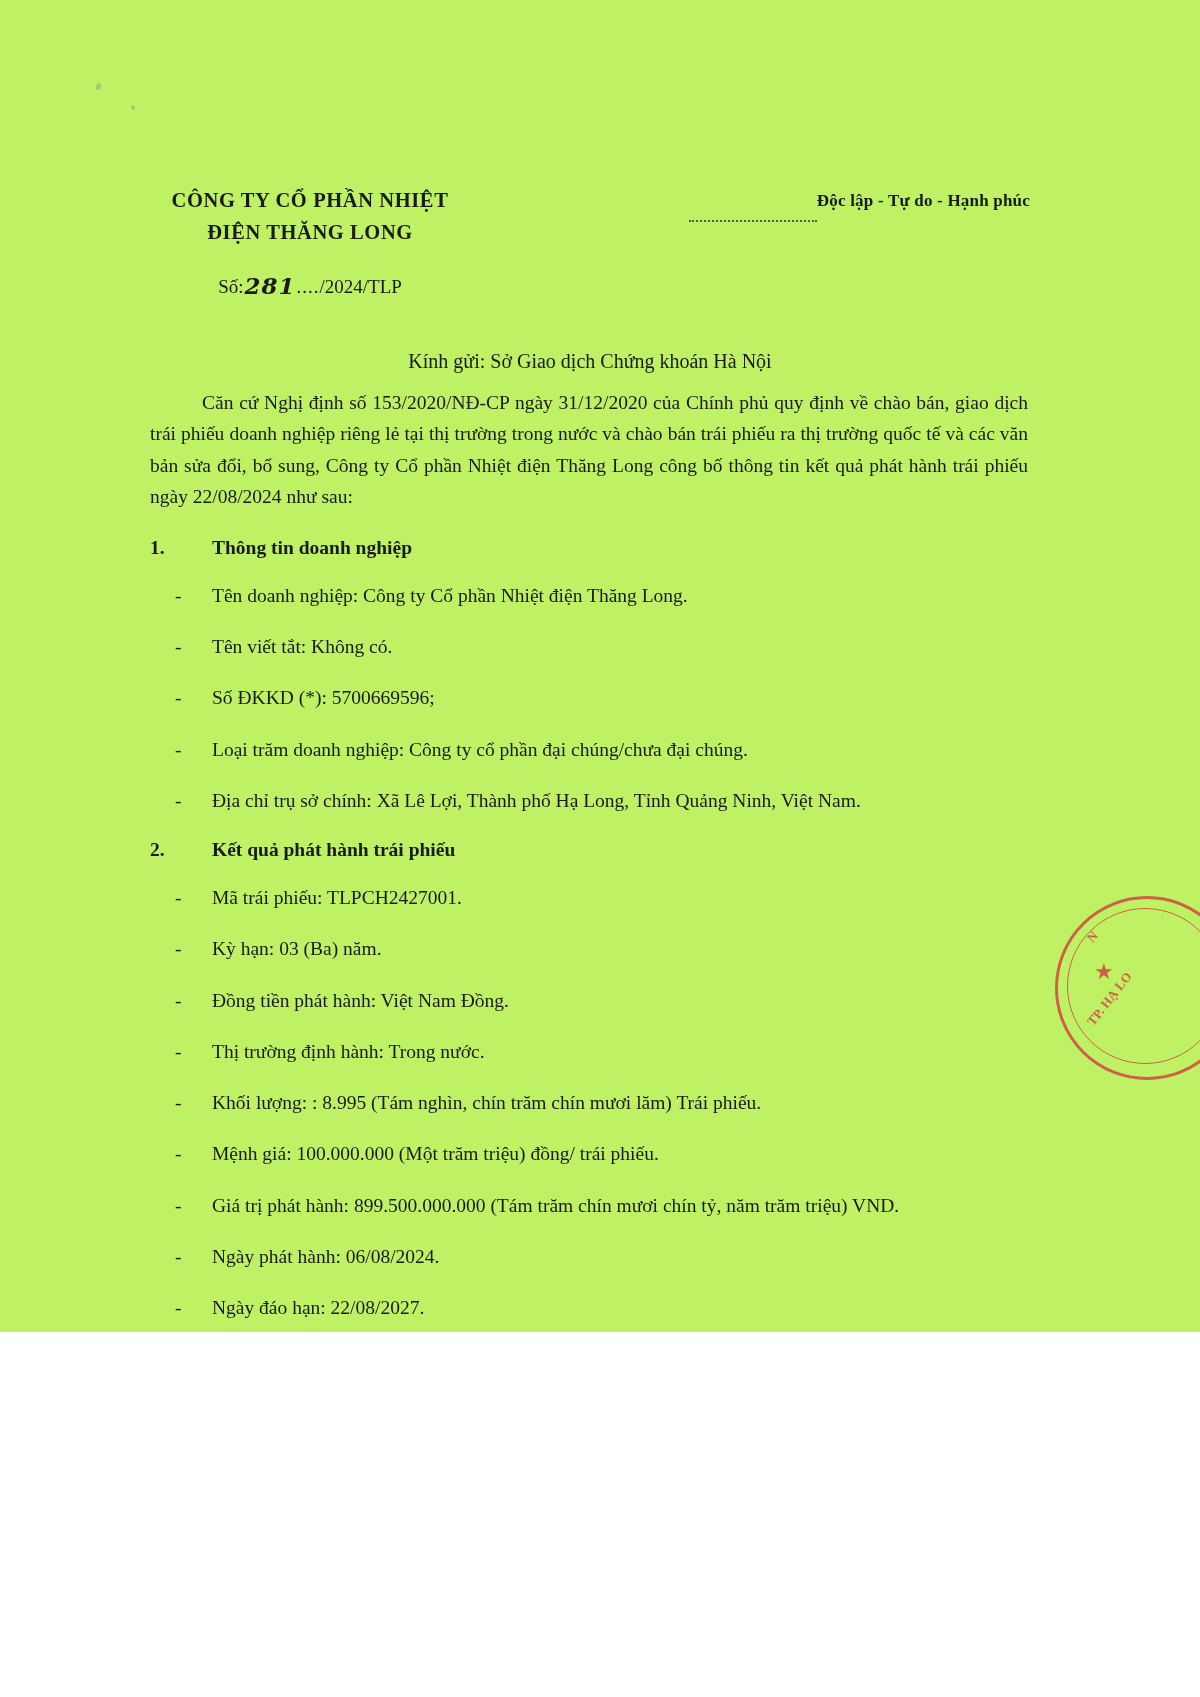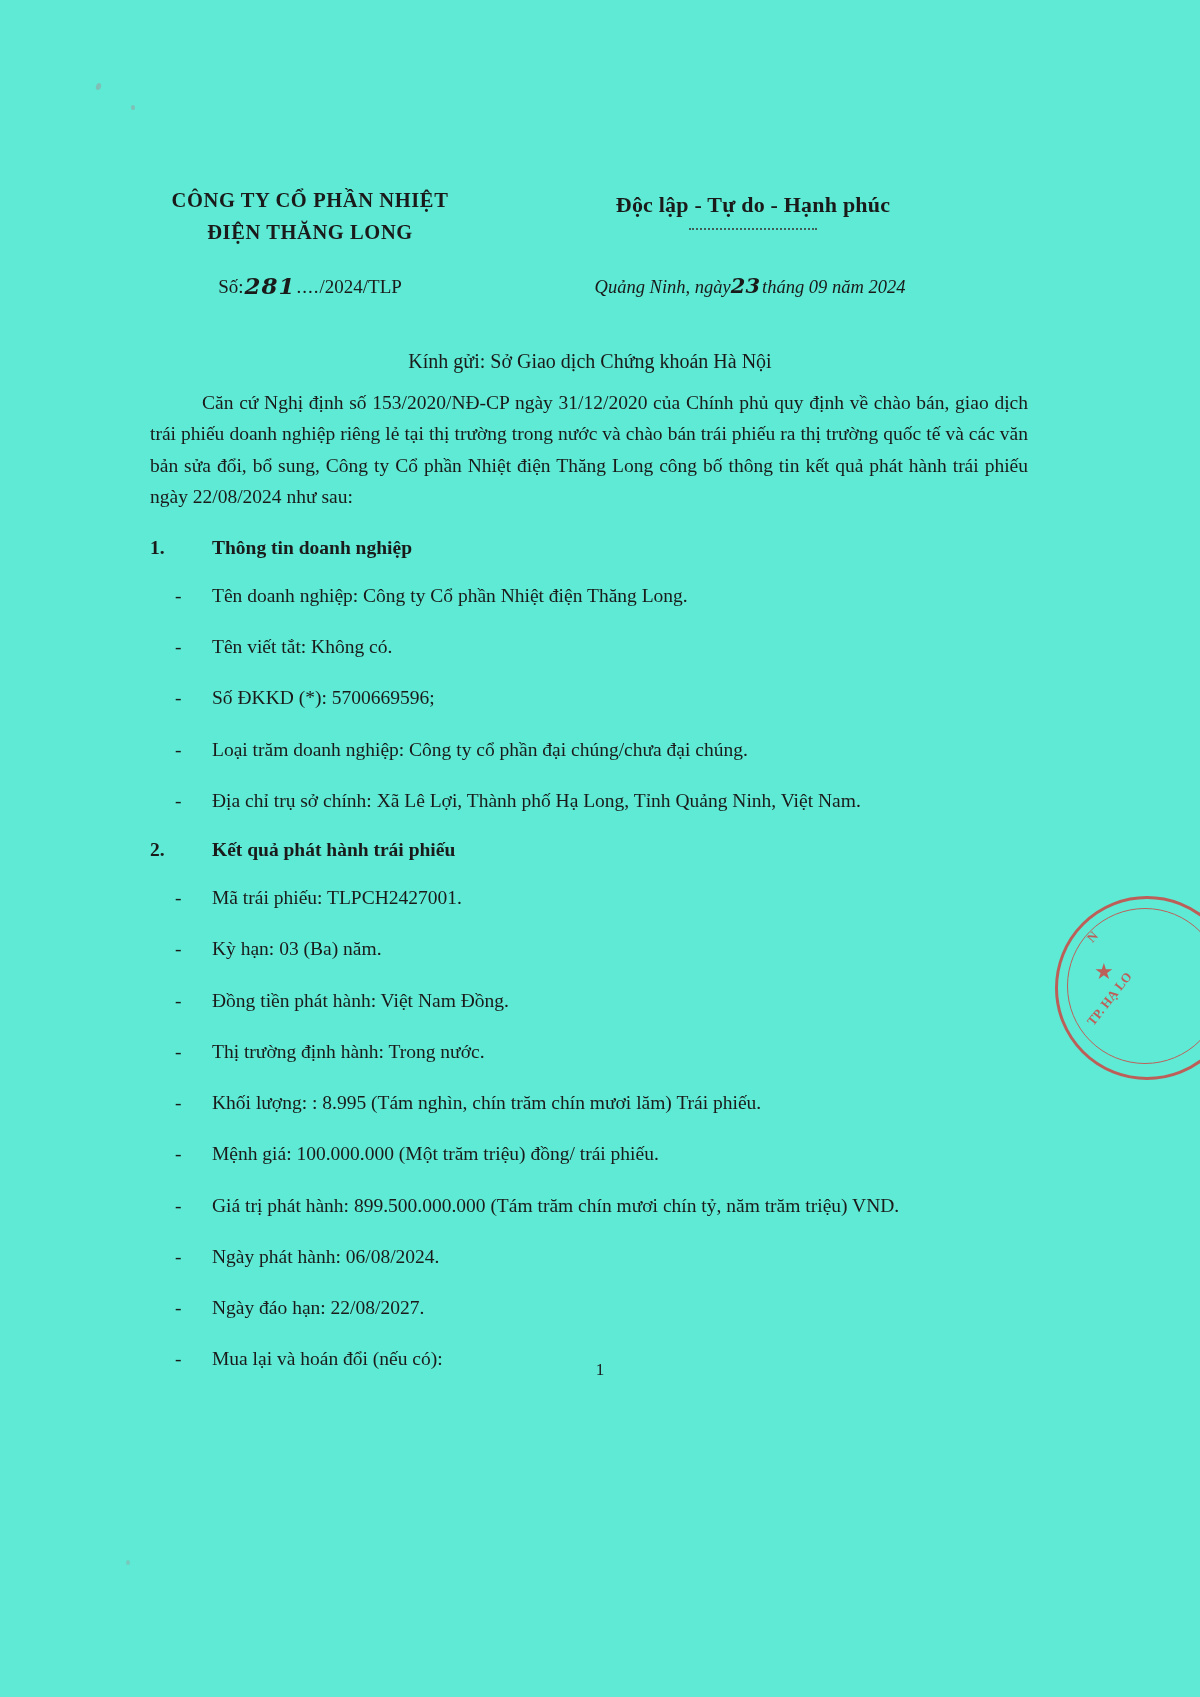--- a/index.html
+++ b/index.html
@@ -7,22 +7,22 @@
     padding: 0;
     background: #ffffff;
   }
   body {
     font-family: "Liberation Serif", "DejaVu Serif", serif;
     color: #1a1a1a;
   }
   .page {
     position: relative;
     width: 1200px;
-    height: 1697px;
-    background: #5eead4;
+    height: 1332px;
+    background: #bef264;
     overflow: hidden;
   }
   
   .scan-mark {
     position: absolute;
     background: #9a9a9a;
     border-radius: 50%;
     opacity: .55;
   }
   .scan-mark.m1 { left: 96px;  top: 83px;  width: 5px; height: 7px; transform: rotate(18deg); }
@@ -58,24 +58,25 @@
     letter-spacing: .6px;
   }
   .nation-name {
     font-weight: bold;
     font-size: 21px;
     line-height: 1.5;
     letter-spacing: .4px;
   }
   .nation-motto {
     font-weight: bold;
-    font-size: 22px;
+    font-size: 17px;
     line-height: 1.6;
     margin-top: 2px;
     letter-spacing: .2px;
+    text-align: right;
   }
   .motto-rule {
     margin: 6px auto 0 auto;
     width: 128px;
     border-bottom: 2px dotted #3a3a3a;
     height: 0;
     opacity: .8;
   }
 
   .subheader {
@@ -238,23 +239,20 @@
       <div class="header-right">
         <div class="nation-motto">Độc lập - Tự do - Hạnh phúc</div>
         <div class="motto-rule"></div>
       </div>
     </div>
 
     <div class="subheader">
       <div class="doc-number">
         <span>Số:</span><span class="hand">281</span><span class="dots">....</span><span>/2024/TLP</span>
       </div>
-      <div class="doc-place-date">
-        <span>Quảng Ninh, ngày</span><span class="hand-day">23</span><span>tháng 09 năm 2024</span>
-      </div>
     </div>
 
     <div class="recipient">Kính gửi: Sở Giao dịch Chứng khoán Hà Nội</div>
 
     <div class="intro">Căn cứ Nghị định số 153/2020/NĐ-CP ngày 31/12/2020 của Chính phủ quy định về chào bán, giao dịch trái phiếu doanh nghiệp riêng lẻ tại thị trường trong nước và chào bán trái phiếu ra thị trường quốc tế và các văn bản sửa đổi, bổ sung, Công ty Cổ phần Nhiệt điện Thăng Long công bố thông tin kết quả phát hành trái phiếu ngày 22/08/2024 như sau:</div>
 
     <div id="sections-root">
         <div class="section-heading">
           <span class="num">1.</span>
           <span class="txt">Thông tin doanh nghiệp</span>

